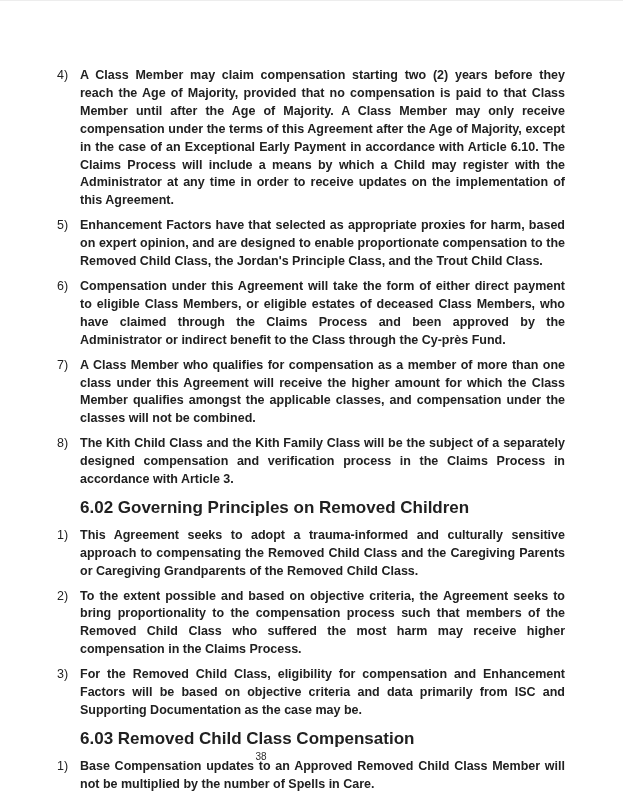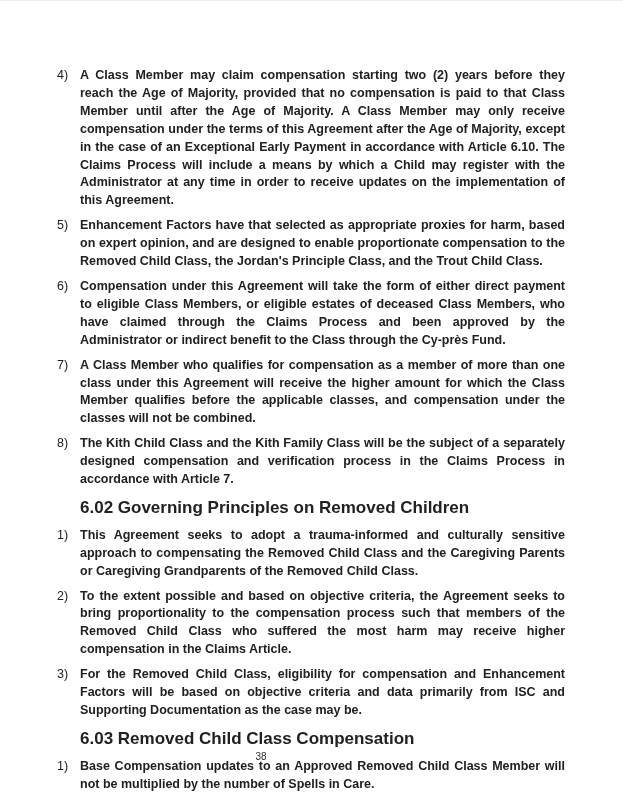--- a/index.html
+++ b/index.html
@@ -71,38 +71,38 @@
       <p class="txt">Enhancement Factors have that selected as appropriate proxies for harm, based on expert opinion, and are designed to enable proportionate compensation to the Removed Child Class, the Jordan's Principle Class, and the Trout Child Class.</p>
     </div>
 
     <div class="item">
       <span class="num">6)</span>
       <p class="txt">Compensation under this Agreement will take the form of either direct payment to eligible Class Members, or eligible estates of deceased Class Members, who have claimed through the Claims Process and been approved by the Administrator or indirect benefit to the Class through the Cy-près Fund.</p>
     </div>
 
     <div class="item">
       <span class="num">7)</span>
-      <p class="txt">A Class Member who qualifies for compensation as a member of more than one class under this Agreement will receive the higher amount for which the Class Member qualifies before the applicable classes, and compensation under the classes will not be combined.</p>
+      <p class="txt">A Class Member who qualifies for compensation as a member of more than one class under this Agreement will receive the higher amount for which the Class Member qualifies amongst the applicable classes, and compensation under the classes will not be combined.</p>
     </div>
 
     <div class="item">
       <span class="num">8)</span>
-      <p class="txt">The Kith Child Class and the Kith Family Class will be the subject of a separately designed compensation and verification process in the Claims Process in accordance with Article 7.</p>
+      <p class="txt">The Kith Child Class and the Kith Family Class will be the subject of a separately designed compensation and verification process in the Claims Process in accordance with Article 3.</p>
     </div>
 
     <div class="heading">6.02 Governing Principles on Removed Children</div>
 
     <div class="item">
       <span class="num">1)</span>
       <p class="txt">This Agreement seeks to adopt a trauma-informed and culturally sensitive approach to compensating the Removed Child Class and the Caregiving Parents or Caregiving Grandparents of the Removed Child Class.</p>
     </div>
 
     <div class="item">
       <span class="num">2)</span>
-      <p class="txt">To the extent possible and based on objective criteria, the Agreement seeks to bring proportionality to the compensation process such that members of the Removed Child Class who suffered the most harm may receive higher compensation in the Claims Article.</p>
+      <p class="txt">To the extent possible and based on objective criteria, the Agreement seeks to bring proportionality to the compensation process such that members of the Removed Child Class who suffered the most harm may receive higher compensation in the Claims Process.</p>
     </div>
 
     <div class="item">
       <span class="num">3)</span>
       <p class="txt">For the Removed Child Class, eligibility for compensation and Enhancement Factors will be based on objective criteria and data primarily from ISC and Supporting Documentation as the case may be.</p>
     </div>
 
     <div class="heading">6.03 Removed Child Class Compensation</div>
 
     <div class="item">

